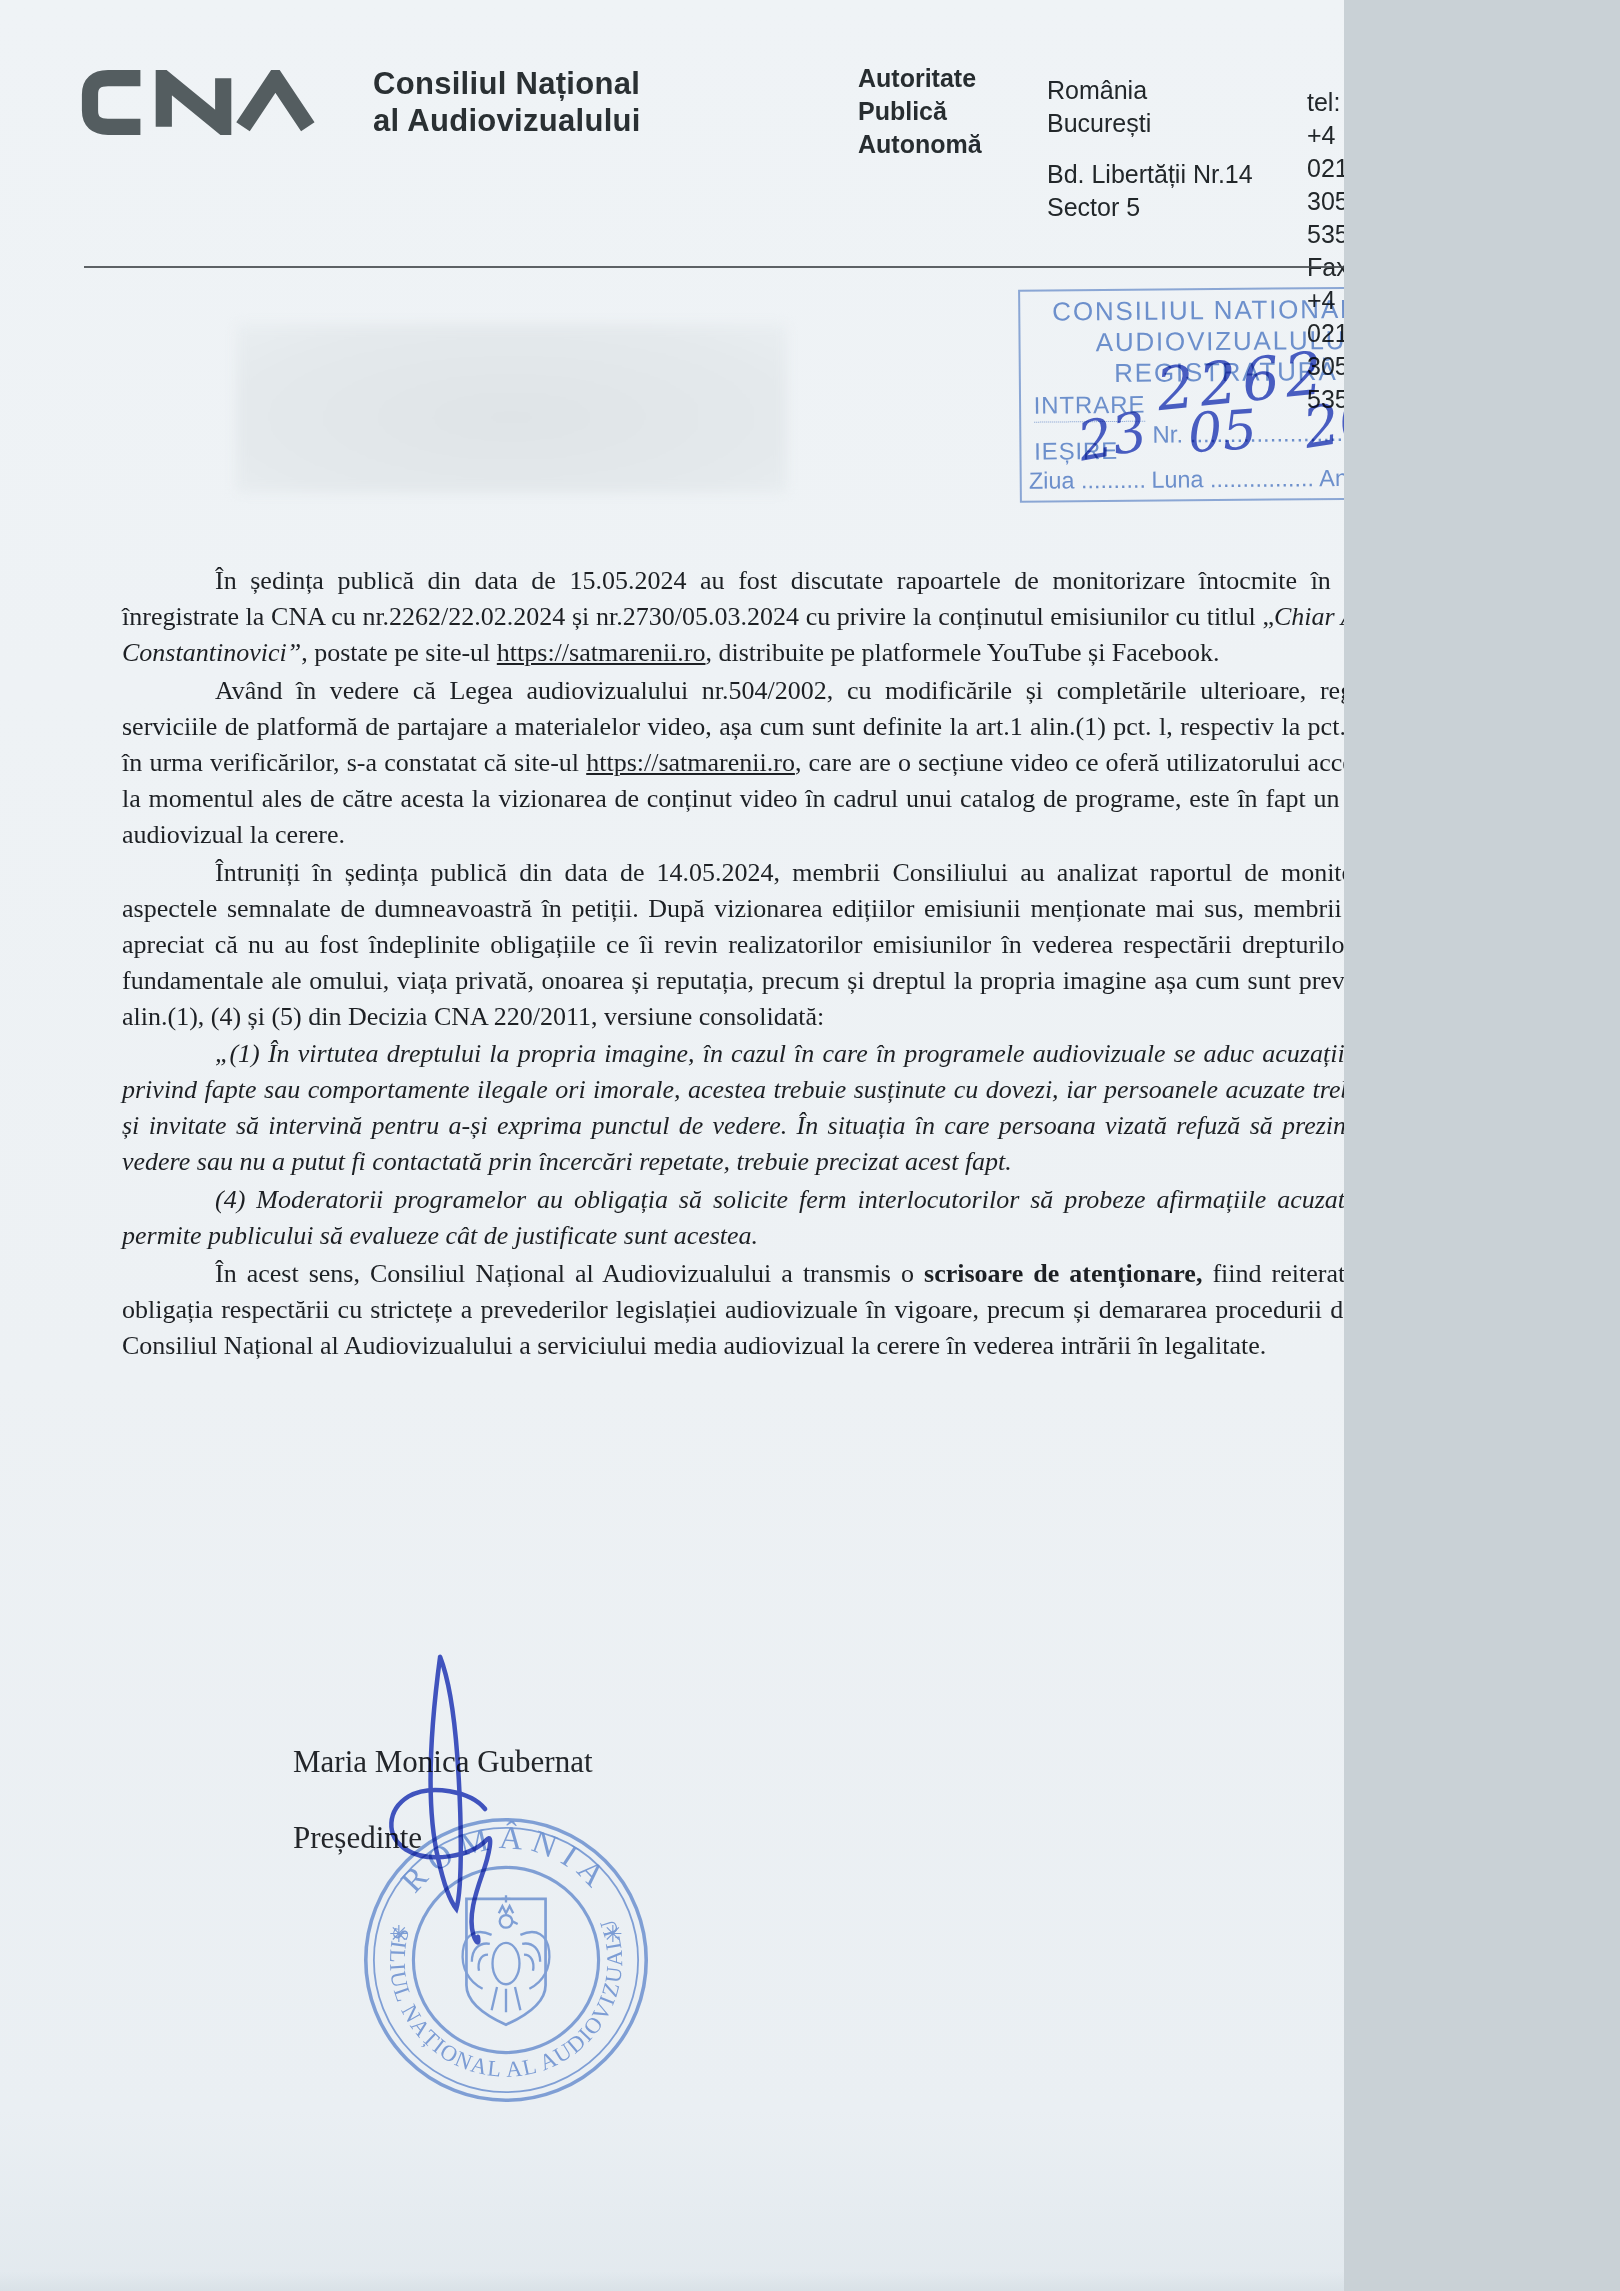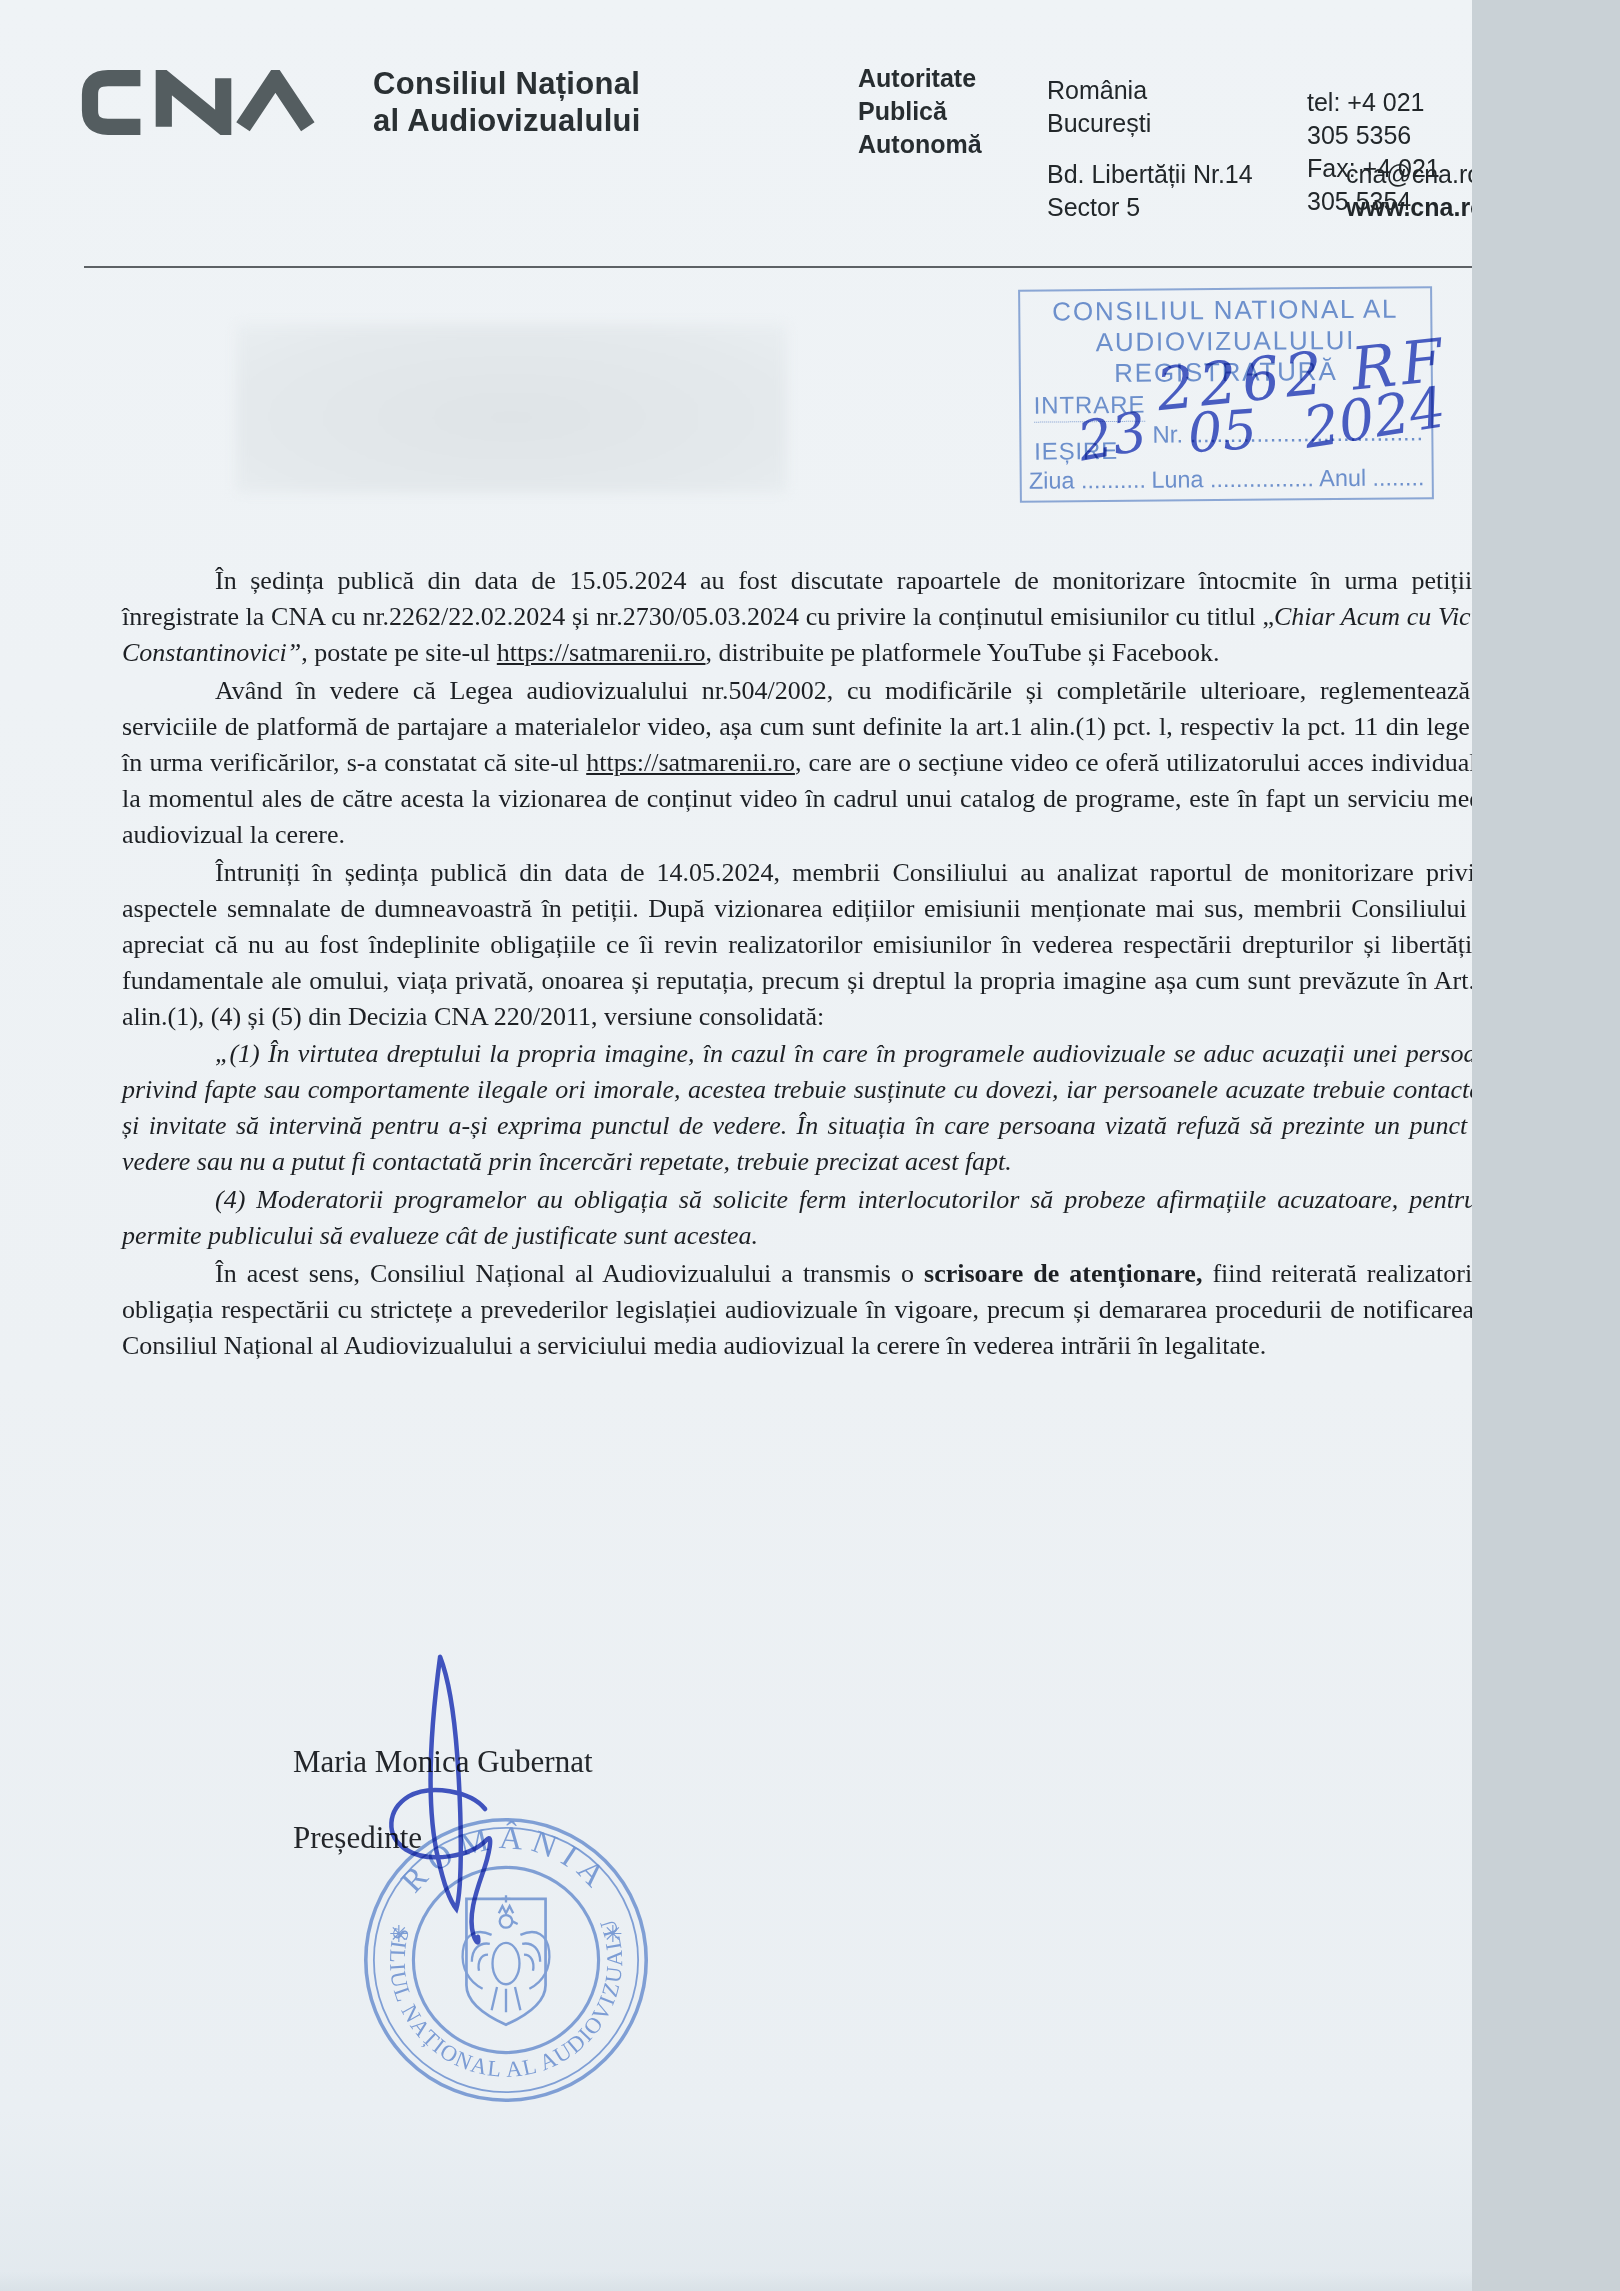--- a/index.html
+++ b/index.html
@@ -1,17 +1,17 @@
 <!DOCTYPE html>
 <html style="font-size:14.4px"><head>
 <meta charset="utf-8">
 <style>
   html,body{margin:0;padding:0;background:#c9d1d6;}
   .page{
-    position:relative;width:1472px;height:2292px;overflow:hidden;
+    position:relative;width:1344px;height:2292px;overflow:hidden;
     background:linear-gradient(180deg,#eff3f6 0%,#edf1f4 60%,#eaeff3 92%,#e2e9ee 100%);
     font-family:"Liberation Serif","DejaVu Serif",serif;color:#1d2024;
   }
   .page::after{content:"";position:absolute;left:0;right:0;bottom:0;height:20px;
     background:linear-gradient(180deg,rgba(222,229,234,0),#d9e1e7);pointer-events:none;}
 
   
   .logo-svg{position:absolute;left:81px;top:70px;width:270px;height:65px;}
   .org-name{position:absolute;left:373px;top:65px;
     font-family:"Liberation Sans","DejaVu Sans",sans-serif;font-weight:700;

